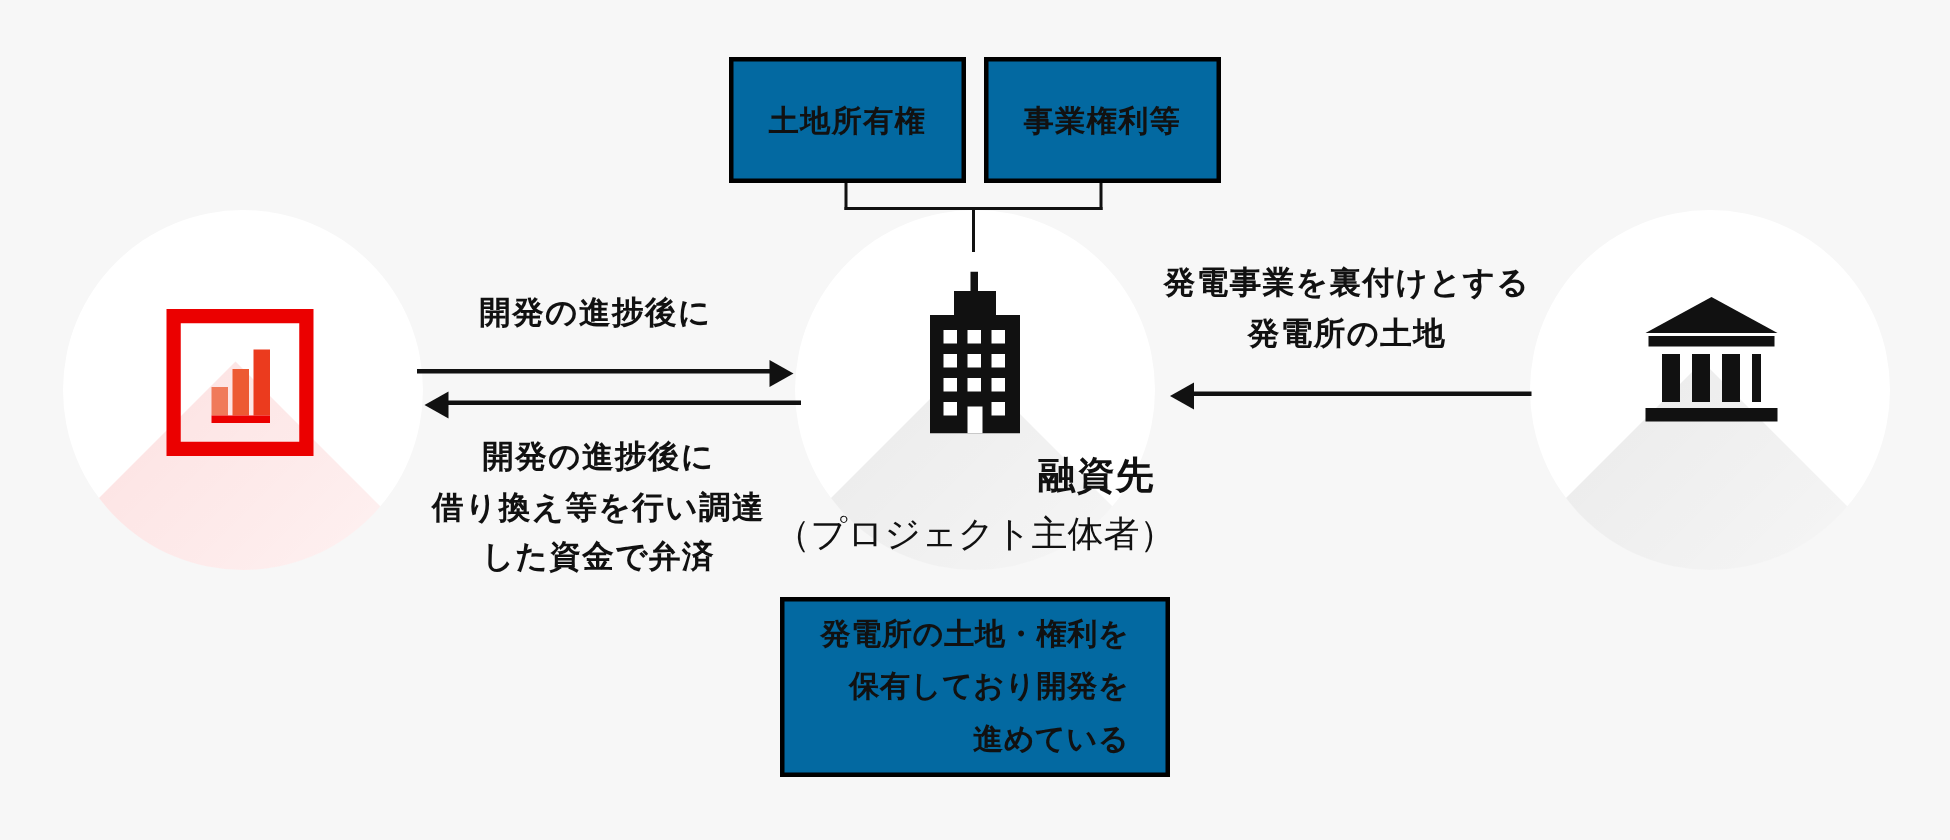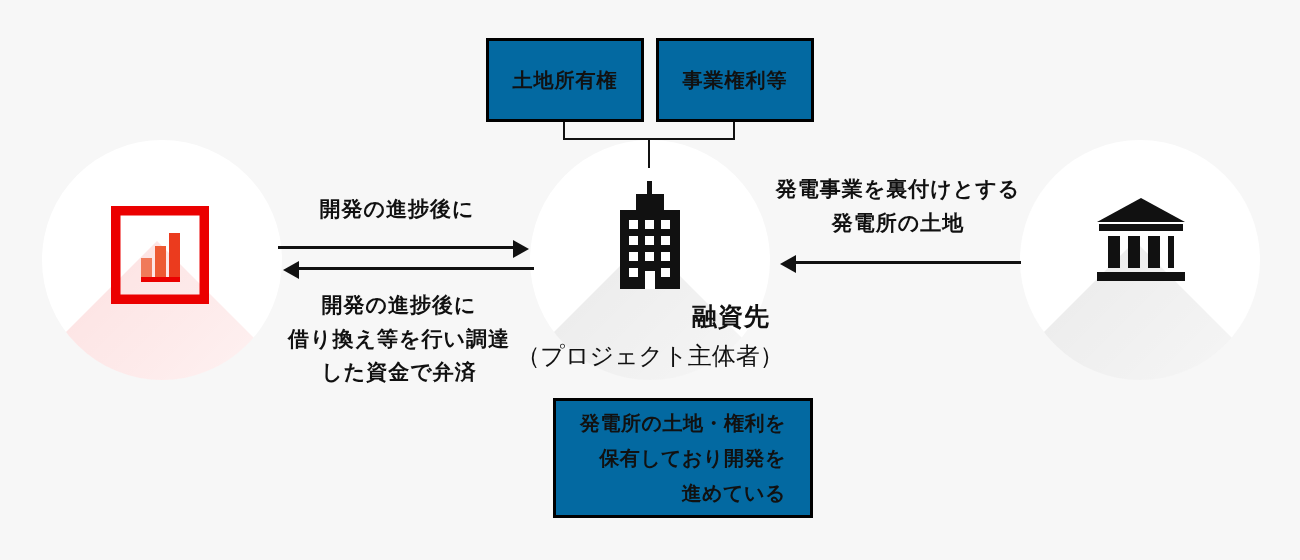--- a/index.html
+++ b/index.html
@@ -91,21 +91,21 @@
     box-sizing: border-box;
     display: flex;
     align-items: center;
     justify-content: center;
     text-align: right;
     font-weight: bold;
     color: #111111;
   }
   .box-top-left  { left: 486px; top: 38px;  width: 158px; height: 84px;  font-size: 20px; letter-spacing: 1px; }
   .box-top-right { left: 656px; top: 38px;  width: 158px; height: 84px;  font-size: 20px; letter-spacing: 1px; }
-  .box-bottom    { left: 520px; top: 398px; width: 260px; height: 120px; font-size: 20px; margin-left: 33px; }
+  .box-bottom    { left: 520px; top: 398px; width: 260px; height: 120px; font-size: 20px; }
   .box-bottom .lines {
     line-height: 1.75;
     letter-spacing: 0.5px;
   }
 
   
   .conn { position: absolute; background: #111111; }
   .conn-v-left  { left: 563px; top: 122px; width: 2px;  height: 18px; }
   .conn-v-right { left: 733px; top: 122px; width: 2px;  height: 18px; }
   .conn-h       { left: 563px; top: 138px; width: 172px; height: 2px; }

